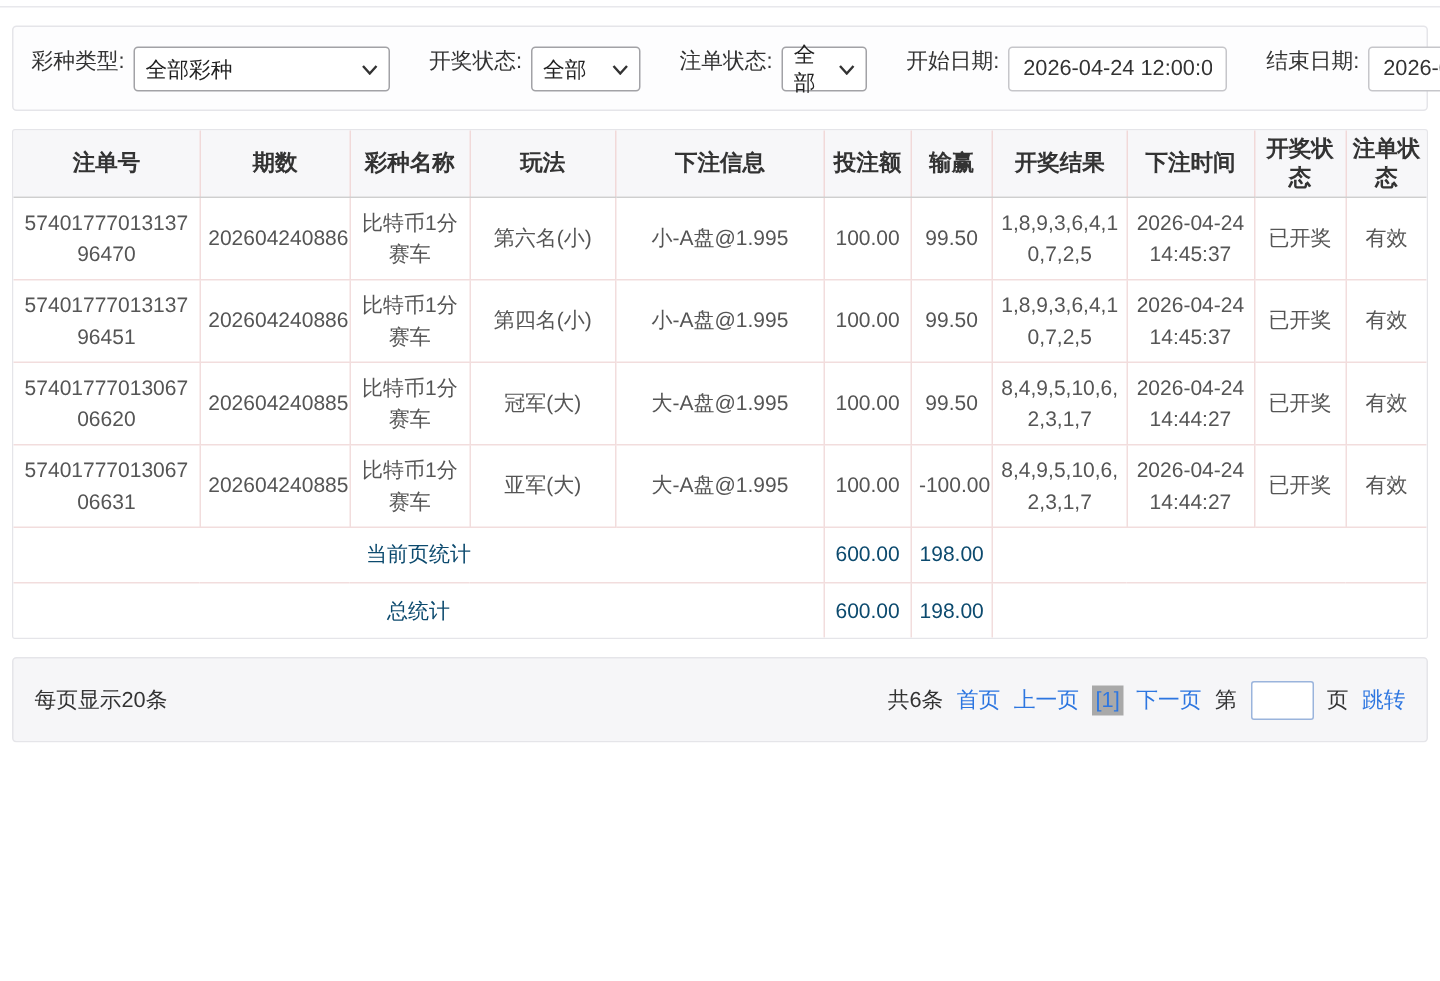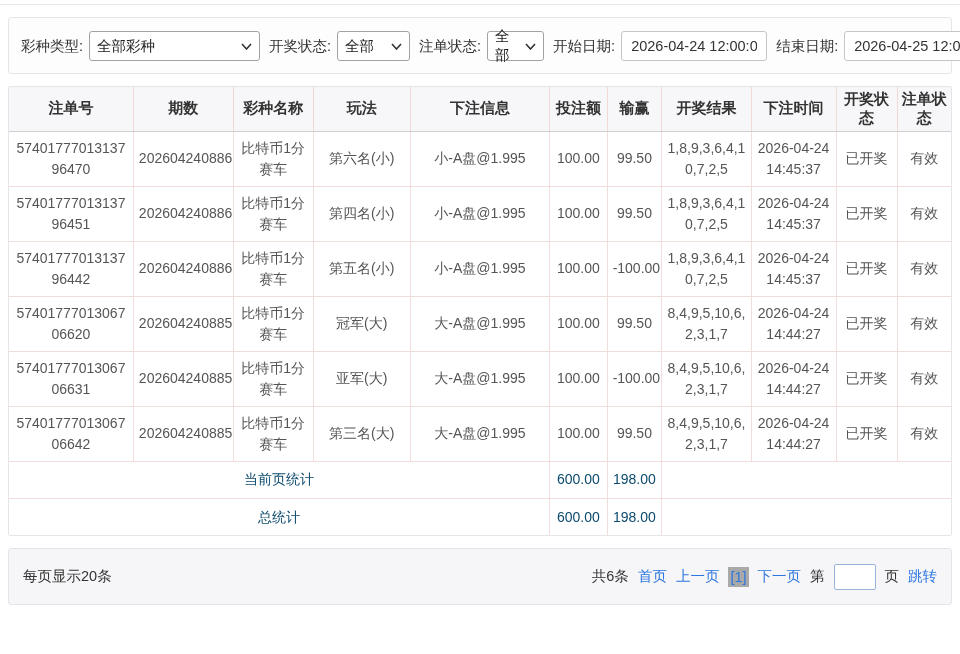--- a/index.html
+++ b/index.html
@@ -15,21 +15,21 @@
   .panel {
     margin: 12px 8px 0 8px;
     border: 1px solid #e5e5e9;
     border-radius: 3px;
     background: #fdfdfe;
   }
 
   
   .filter-panel { padding: 13px 12px 12px 12px; }
   .filter-row { display: flex; align-items: center; flex-wrap: nowrap; }
-  .filter-group { display: flex; align-items: center; margin-right: 9px; }
+  .filter-group { display: flex; margin-right: 26px; }
   .filter-group label { font-size: 14.5px; color: #333; margin-right: 6px; white-space: nowrap; }
   .select {
     display: inline-flex; align-items: center; justify-content: space-between;
     height: 30px; background: #fff; border: 1px solid #a2a2a6; border-radius: 3px;
     padding: 0 7px; font-size: 14.5px; color: #222; cursor: default;
   }
   .select .chev { display: inline-flex; margin-left: 6px; }
   .sel-wide  { width: 171px; }
   .sel-mid   { width: 73px; }
   .sel-small { width: 57px; }
@@ -187,66 +187,40 @@
             <td>第四名(小)</td>
             <td>小-A盘@1.995</td>
             <td>100.00</td>
             <td>99.50</td>
             <td class="break">1,8,9,3,6,4,10,7,2,5</td>
             <td>2026-04-24 14:45:37</td>
             <td>已开奖</td>
             <td>有效</td>
           </tr>
           <tr>
-            <td class="break">5740177701313796442</td>
-            <td>202604240886</td>
-            <td>比特币1分赛车</td>
-            <td>第五名(小)</td>
-            <td>小-A盘@1.995</td>
-            <td>100.00</td>
-            <td>-100.00</td>
-            <td class="break">1,8,9,3,6,4,10,7,2,5</td>
-            <td>2026-04-24 14:45:37</td>
-            <td>已开奖</td>
-            <td>有效</td>
-          </tr>
-          <tr>
             <td class="break">5740177701306706620</td>
             <td>202604240885</td>
             <td>比特币1分赛车</td>
             <td>冠军(大)</td>
             <td>大-A盘@1.995</td>
             <td>100.00</td>
             <td>99.50</td>
             <td class="break">8,4,9,5,10,6,2,3,1,7</td>
             <td>2026-04-24 14:44:27</td>
             <td>已开奖</td>
             <td>有效</td>
           </tr>
           <tr>
             <td class="break">5740177701306706631</td>
             <td>202604240885</td>
             <td>比特币1分赛车</td>
             <td>亚军(大)</td>
             <td>大-A盘@1.995</td>
             <td>100.00</td>
             <td>-100.00</td>
-            <td class="break">8,4,9,5,10,6,2,3,1,7</td>
-            <td>2026-04-24 14:44:27</td>
-            <td>已开奖</td>
-            <td>有效</td>
-          </tr>
-          <tr>
-            <td class="break">5740177701306706642</td>
-            <td>202604240885</td>
-            <td>比特币1分赛车</td>
-            <td>第三名(大)</td>
-            <td>大-A盘@1.995</td>
-            <td>100.00</td>
-            <td>99.50</td>
             <td class="break">8,4,9,5,10,6,2,3,1,7</td>
             <td>2026-04-24 14:44:27</td>
             <td>已开奖</td>
             <td>有效</td>
           </tr>
         </tbody>
       <tbody>
         <tr class="summary">
           <td colspan="5">当前页统计</td>
           <td>600.00</td>

